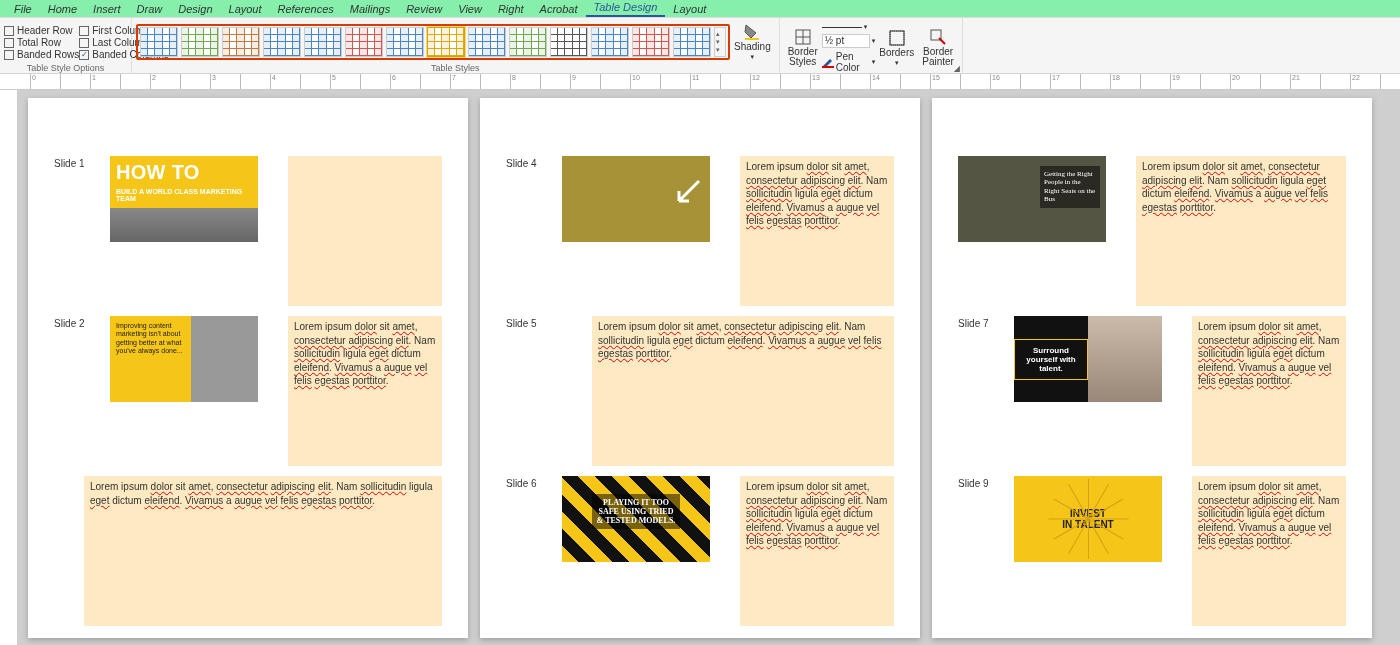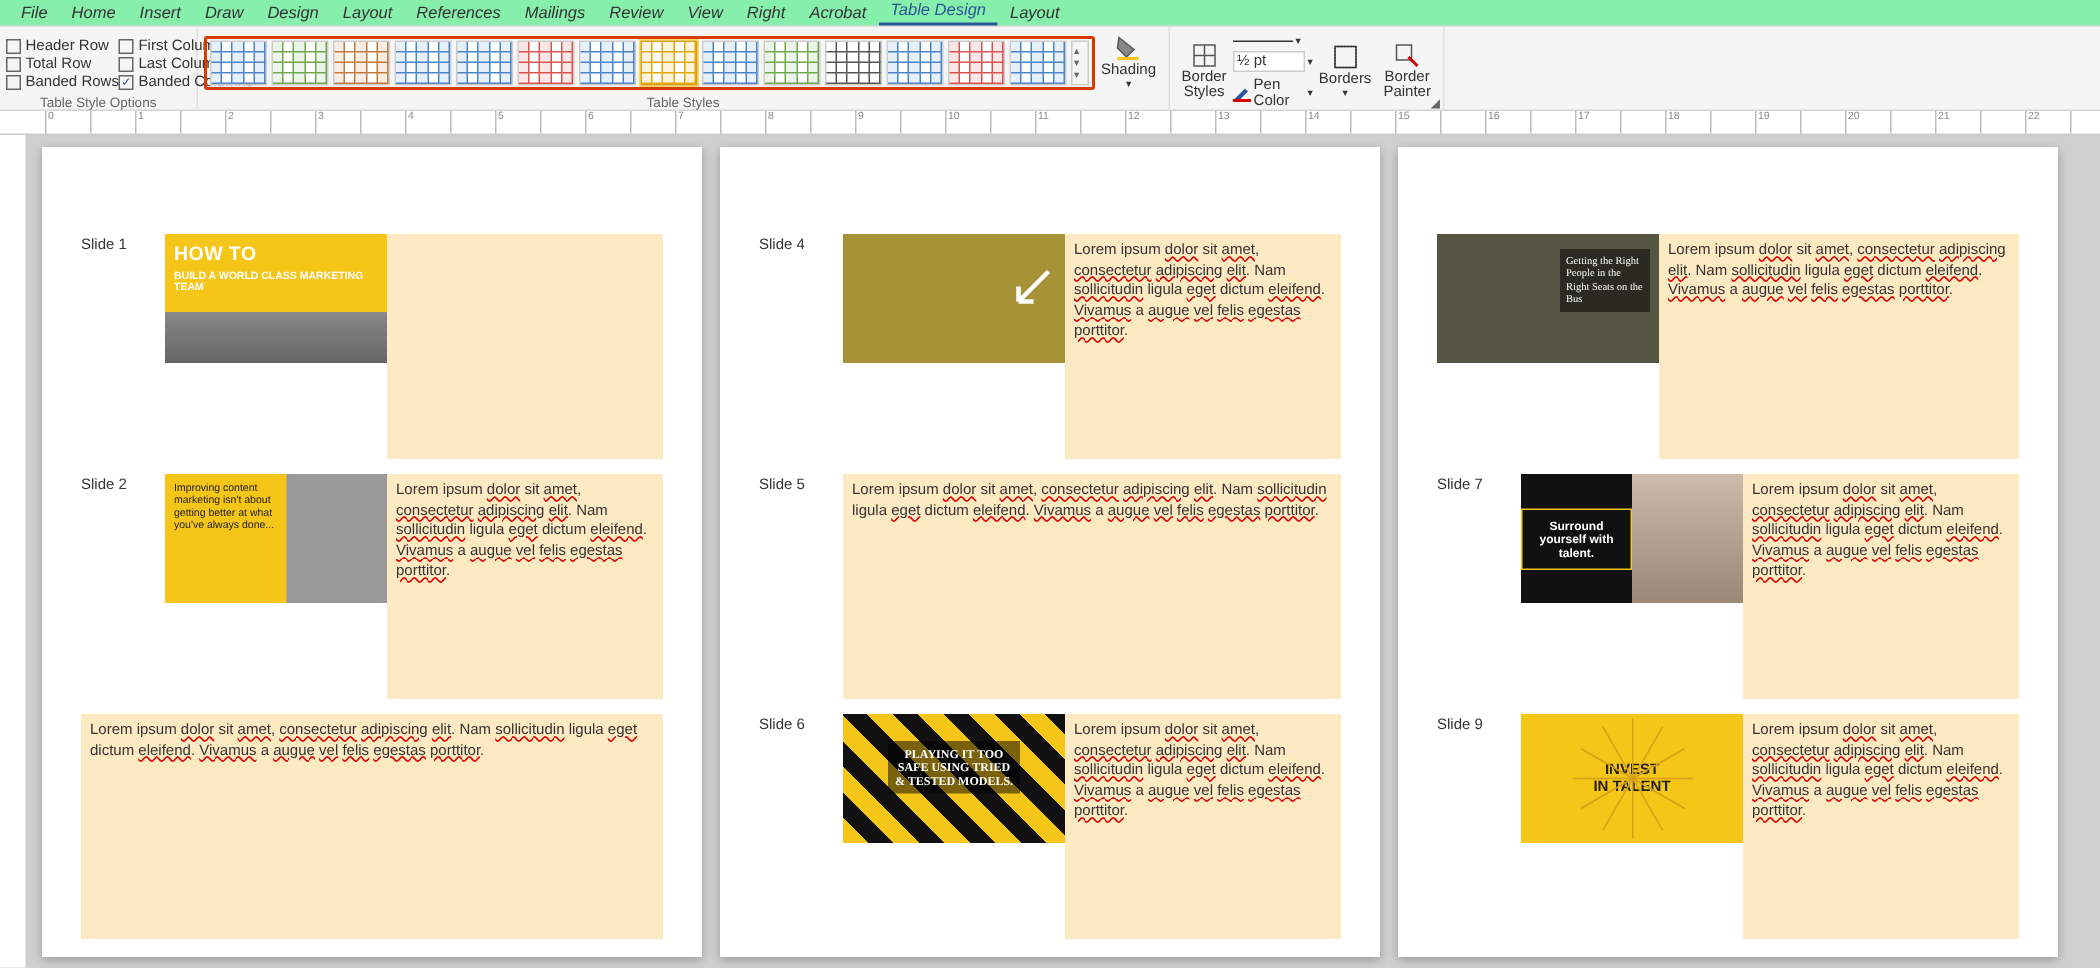--- a/index.html
+++ b/index.html
@@ -44,21 +44,21 @@
 
 
 .workspace { position: relative; height: 555px; background: #cfcfcf; overflow: auto; }
 .pages-row { display: flex; gap: 12px; padding: 8px 28px; }
 .page { background: #fff; width: 462px; height: 540px; box-shadow: 0 2px 6px rgba(0,0,0,.25); padding: 58px 26px 20px 26px; }
 
 .slide-row { display: flex; margin-bottom: 10px; min-height: 150px; }
 .slide-label { width: 56px; font-size: 10px; padding-top: 2px; }
 .slide-thumb { width: 148px; height: 86px; background: #f5c518; position: relative; overflow: hidden; flex-shrink: 0; }
 .slide-thumb.dark { background: #1a1a1a; }
-.slide-text { flex: 1; background: #fde9c2; padding: 4px 6px; font-size: 10px; line-height: 1.35; color: #333; }
+.slide-text { flex: 1; background: #fde9c2; padding: 4px 6px; font-size: 10px; line-height: 1.35; color: #333; margin-left: 30px; }
 .slide-text.empty { background: #fde9c2; }
 .u { text-decoration: underline; text-decoration-color: #d00; text-decoration-style: wavy; }
 
 
 .th-txt { color: #fff; font-weight: 800; font-size: 11px; padding: 6px; line-height: 1; letter-spacing: .3px; }
 .th-sub { color: #222; font-size: 7px; padding: 0 6px; }
 .th-box { position: absolute; background: rgba(0,0,0,.5); color: #fff; font-size: 8px; padding: 4px; font-family: Liberation Serif, serif; }
 .stripes { background: repeating-linear-gradient(45deg,#f5c518 0 12px,#111 12px 24px); }
 .arrows-bg { background: radial-gradient(circle,#f5c518 0 100%); }
 .people-strip { position: absolute; bottom: 0; left: 0; right: 0; height: 34px; background: linear-gradient(#888,#666); }
@@ -681,21 +681,21 @@
     </div>
 </div>
 
 <div class="workspace">
   <div class="ruler-v"></div>
   <div class="pages-row" id="pages">
       <div class="page">
         <div class="slide-row">
           <div class="slide-label">Slide 1</div>
           <div class="slide-thumb">
-            <div class="th-txt" style="color:#fff;font-size:13px">HOW TO</div>
+            <div class="th-txt" style="color:#fff;font-size:20px">HOW TO</div>
             <div class="th-sub" style="color:#fff;font-size:7px;font-weight:600">BUILD A WORLD CLASS MARKETING TEAM</div>
             <div class="people-strip"></div>
           </div>
           <div class="slide-text empty"></div>
         </div>
         <div class="slide-row">
           <div class="slide-label">Slide 2</div>
           <div class="slide-thumb">
             <div style="display:flex;height:100%">
               <div class="yellow-quote" style="width:55%">Improving content marketing isn't about getting better at what you've always done...</div>

